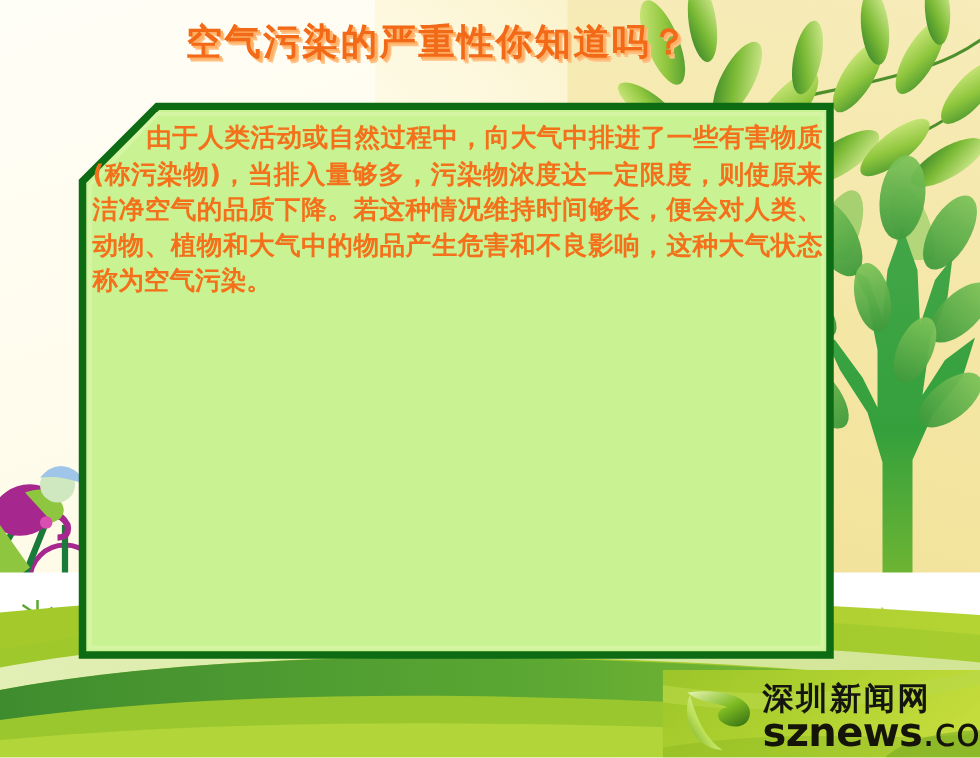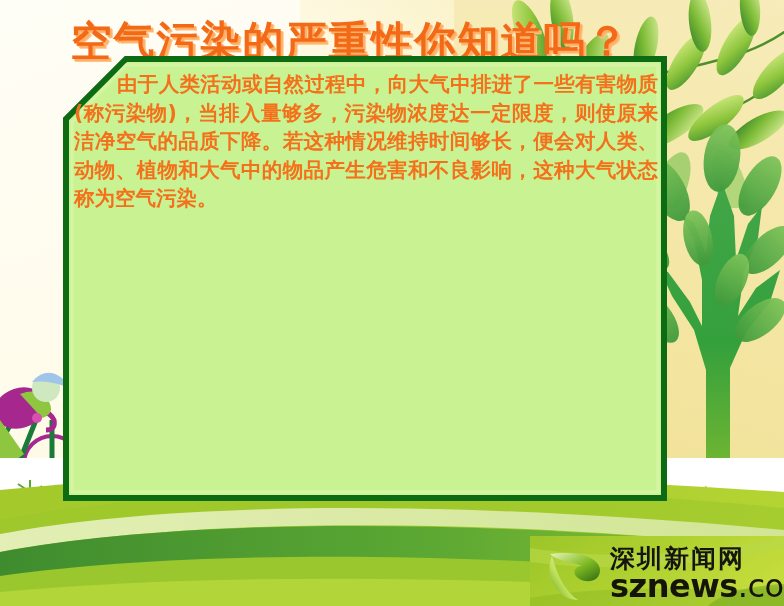--- a/index.html
+++ b/index.html
@@ -33,29 +33,29 @@
   .doodle-strip{
     position:absolute;left:0;bottom:86px;width:784px;height:62px;
     background:#ffffff;
   }
   .doodles{position:absolute;left:0;bottom:84px;width:784px;height:70px;}
   
   .waves{position:absolute;left:0;bottom:0;width:784px;height:150px;}
   
   .title{
     position:absolute;left:0;top:14px;width:700px;text-align:center;
-    font-size:41px;font-weight:bold;letter-spacing:2px;
+    font-size:29px;font-weight:bold;letter-spacing:2px;
     color:#f26a18;
     text-shadow:
       2px 2px 0 #ffb066,
       3px 3px 0 #ffc285;
     white-space:nowrap;
   }
   
-  .box-wrap{position:absolute;left:62px;top:56px;width:606px;height:446px;}
+  .box-wrap{position:absolute;left:62px;top:82px;width:606px;height:446px;}
   .box-svg{position:absolute;left:0;top:0;}
   .box-text{
     position:absolute;left:12px;top:14px;width:584px;height:420px;
     font-size:20.5px;line-height:28.6px;font-weight:bold;
     color:#f4701a;letter-spacing:0px;
     text-align:justify;text-justify:inter-ideograph;
   }
   .box-text p{margin:0;}
   .box-text p.indent{text-indent:2.1em;}
   

